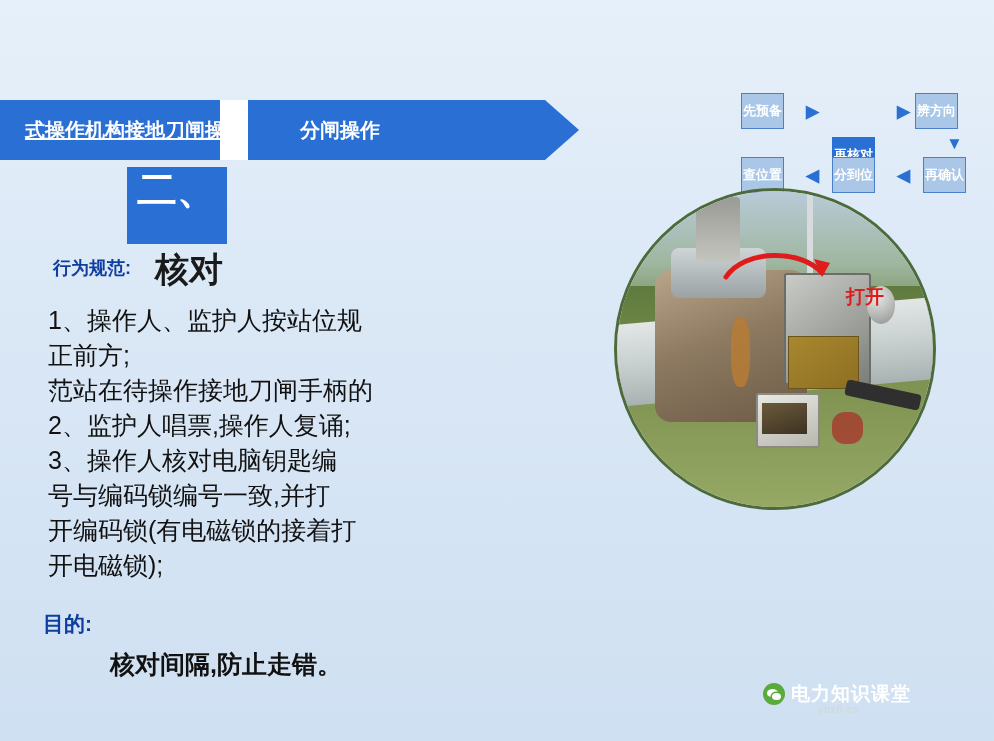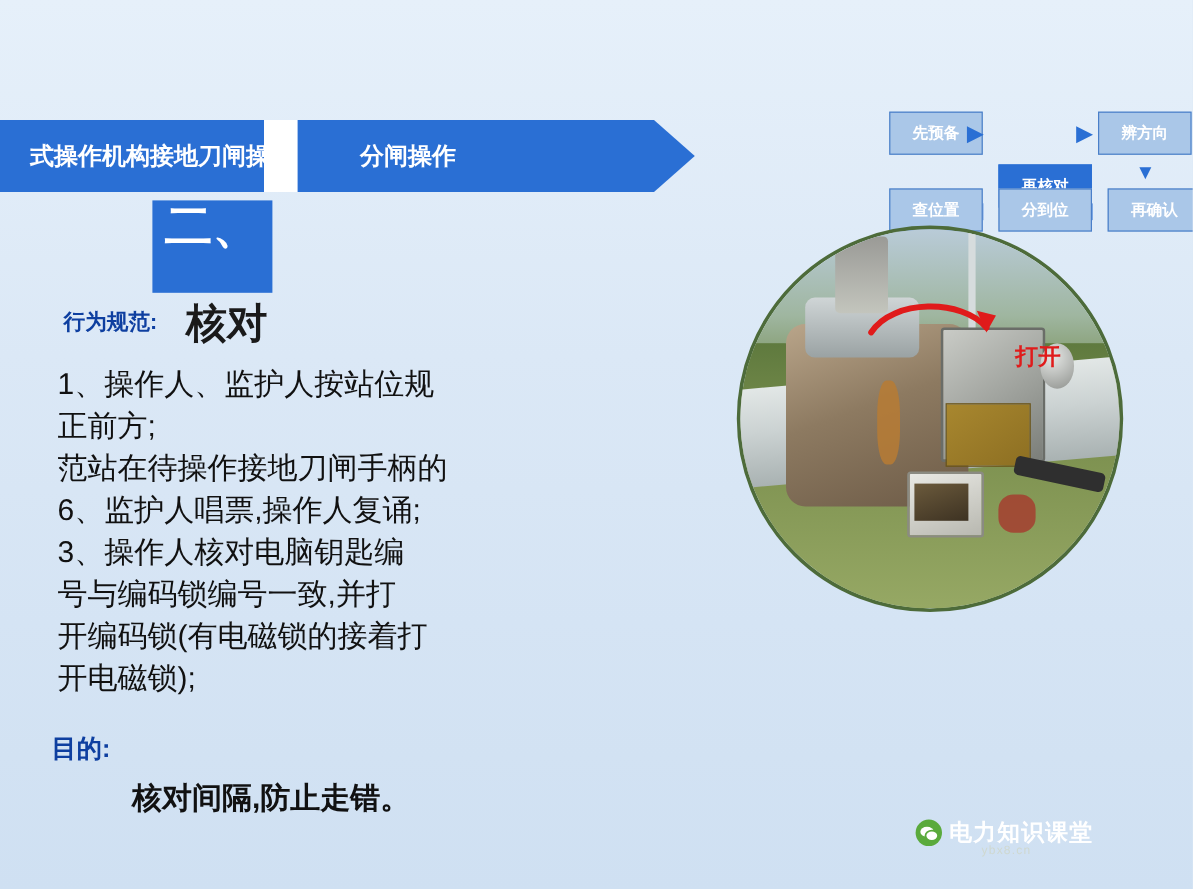--- a/index.html
+++ b/index.html
@@ -36,20 +36,21 @@
     position: absolute;
     left: 10px;
     top: 117px;
     width: 250px;
     text-align: center;
     color: #ffffff;
     font-size: 20px;
     font-weight: bold;
     letter-spacing: 0px;
     white-space: nowrap;
+    text-decoration: underline;
   }
   .banner-label-2 {
     position: absolute;
     left: 300px;
     top: 117px;
     width: 250px;
     text-align: left;
     color: #ffffff;
     font-size: 20px;
     font-weight: bold;
@@ -129,21 +130,21 @@
   
   .flow {
     position: absolute;
     left: 735px;
     top: 93px;
     width: 255px;
     height: 110px;
   }
   .flow-node {
     position: absolute;
-    width: 78px;
+    width: 43px;
     height: 36px;
     border: 1px solid #4a7fc9;
     background: #aac7e8;
     color: #ffffff;
     font-size: 13px;
     font-weight: bold;
     display: flex;
     align-items: center;
     justify-content: center;
     box-sizing: border-box;
@@ -334,21 +335,21 @@
     <span>二、</span>
   </div>
 
   <div class="heading-rule">行为规范:</div>
   <div class="overlap-hedui">核对</div>
 
   <div class="body-text">
     <div>1、操作人、监护人按站位规</div>
     <div>正前方;</div>
     <div>范站在待操作接地刀闸手柄的</div>
-    <div>6、监护人唱票,操作人复诵;</div>
+    <div>2、监护人唱票,操作人复诵;</div>
     <div>3、操作人核对电脑钥匙编</div>
     <div>号与编码锁编号一致,并打</div>
     <div>开编码锁(有电磁锁的接着打</div>
     <div>开电磁锁);</div>
   </div>
 
   <div class="purpose-title">目的:</div>
   <div class="purpose-text">核对间隔,防止走错。</div>
 
   <div class="flow">

